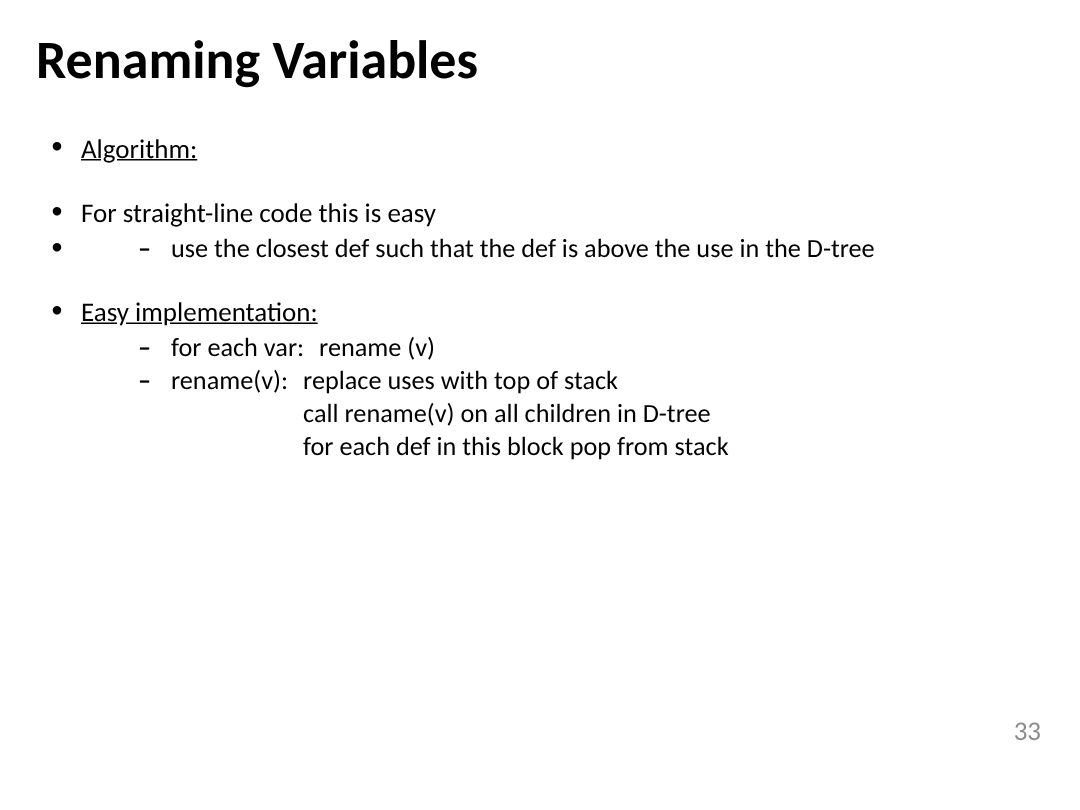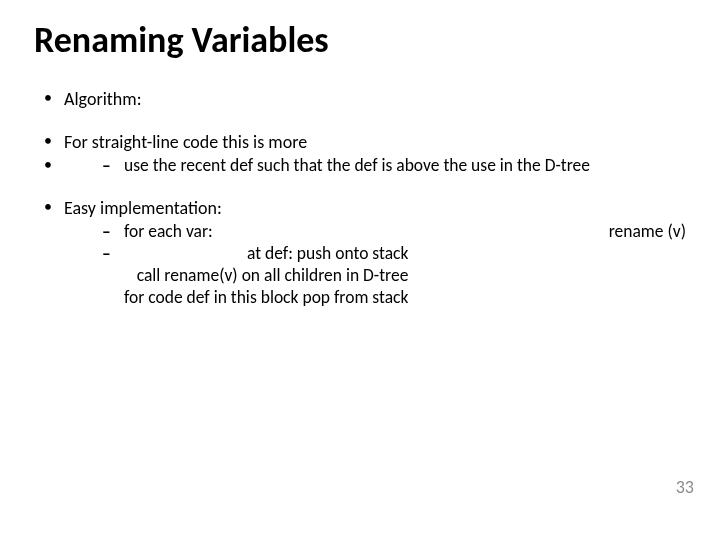--- a/index.html
+++ b/index.html
@@ -10,21 +10,21 @@
     background: #ffffff;
     font-family: Calibri, "Segoe UI", Arial, sans-serif;
     color: #000;
     position: relative;
     overflow: hidden;
   }
   .slide {
     box-sizing: border-box;
     width: 720px;
     height: 512px;
-    padding: 18px 34px 0 34px;
+    padding: 18px 34px 0 24px;
     position: relative;
   }
   .title {
     font-size: 36px;
     font-weight: 700;
     margin: 0 0 26px 0;
     letter-spacing: 0px;
   }
   .content {
     font-size: 18px;
@@ -62,25 +62,26 @@
     content: "–";
     position: absolute;
     left: 0;
     top: 0;
     font-weight: 600;
   }
   .spacer {
     height: 18px;
   }
   .under {
+    text-decoration: underline;
   }
   .rename-block {
     display: grid;
     grid-template-columns: auto 1fr;
-    text-align: right;
+    column-gap: 10px;
   }
   .rename-left { white-space: nowrap; }
   .rename-right { }
   .pagenum {
     position: absolute;
     right: 26px;
     bottom: 14px;
     font-size: 18px;
     color: #8b8b8b;
   }
@@ -96,46 +97,47 @@
 
     <ul class="b1">
       <li>
         <span class="under">Algorithm:</span>
       </li>
     </ul>
 
     <div class="spacer"></div>
 
     <ul class="b1">
-      <li>For straight-line code this is more</li>
+      <li>For straight-line code this is easy</li>
       <li>
         <ul class="b2">
-          <li>use the recent def such that the def is above the use in the D-tree</li>
+          <li>use the closest def such that the def is above the use in the D-tree</li>
         </ul>
       </li>
     </ul>
 
     <div class="spacer"></div>
 
     <ul class="b1">
       <li>
         <span class="under">Easy implementation:</span>
         <ul class="b2">
           <li>
             <div class="rename-block">
               <span class="rename-left">for each var:</span>
               <span class="rename-right">rename (v)</span>
             </div>
           </li>
           <li>
             <div class="rename-block">
+              <span class="rename-left">rename(v):</span>
               <span class="rename-right">
-                <div>at def: push onto stack</div>
+                <div>replace uses with top of stack</div>
                 <div>call rename(v) on all children in D-tree</div>
-                <div>for code def in this block pop from stack</div>
+                <div>for each def in this block pop from stack</div>
               </span>
             </div>
           </li>
         </ul>
       </li>
     </ul>
 
   </div>
 
   <div class="pagenum">33</div>

